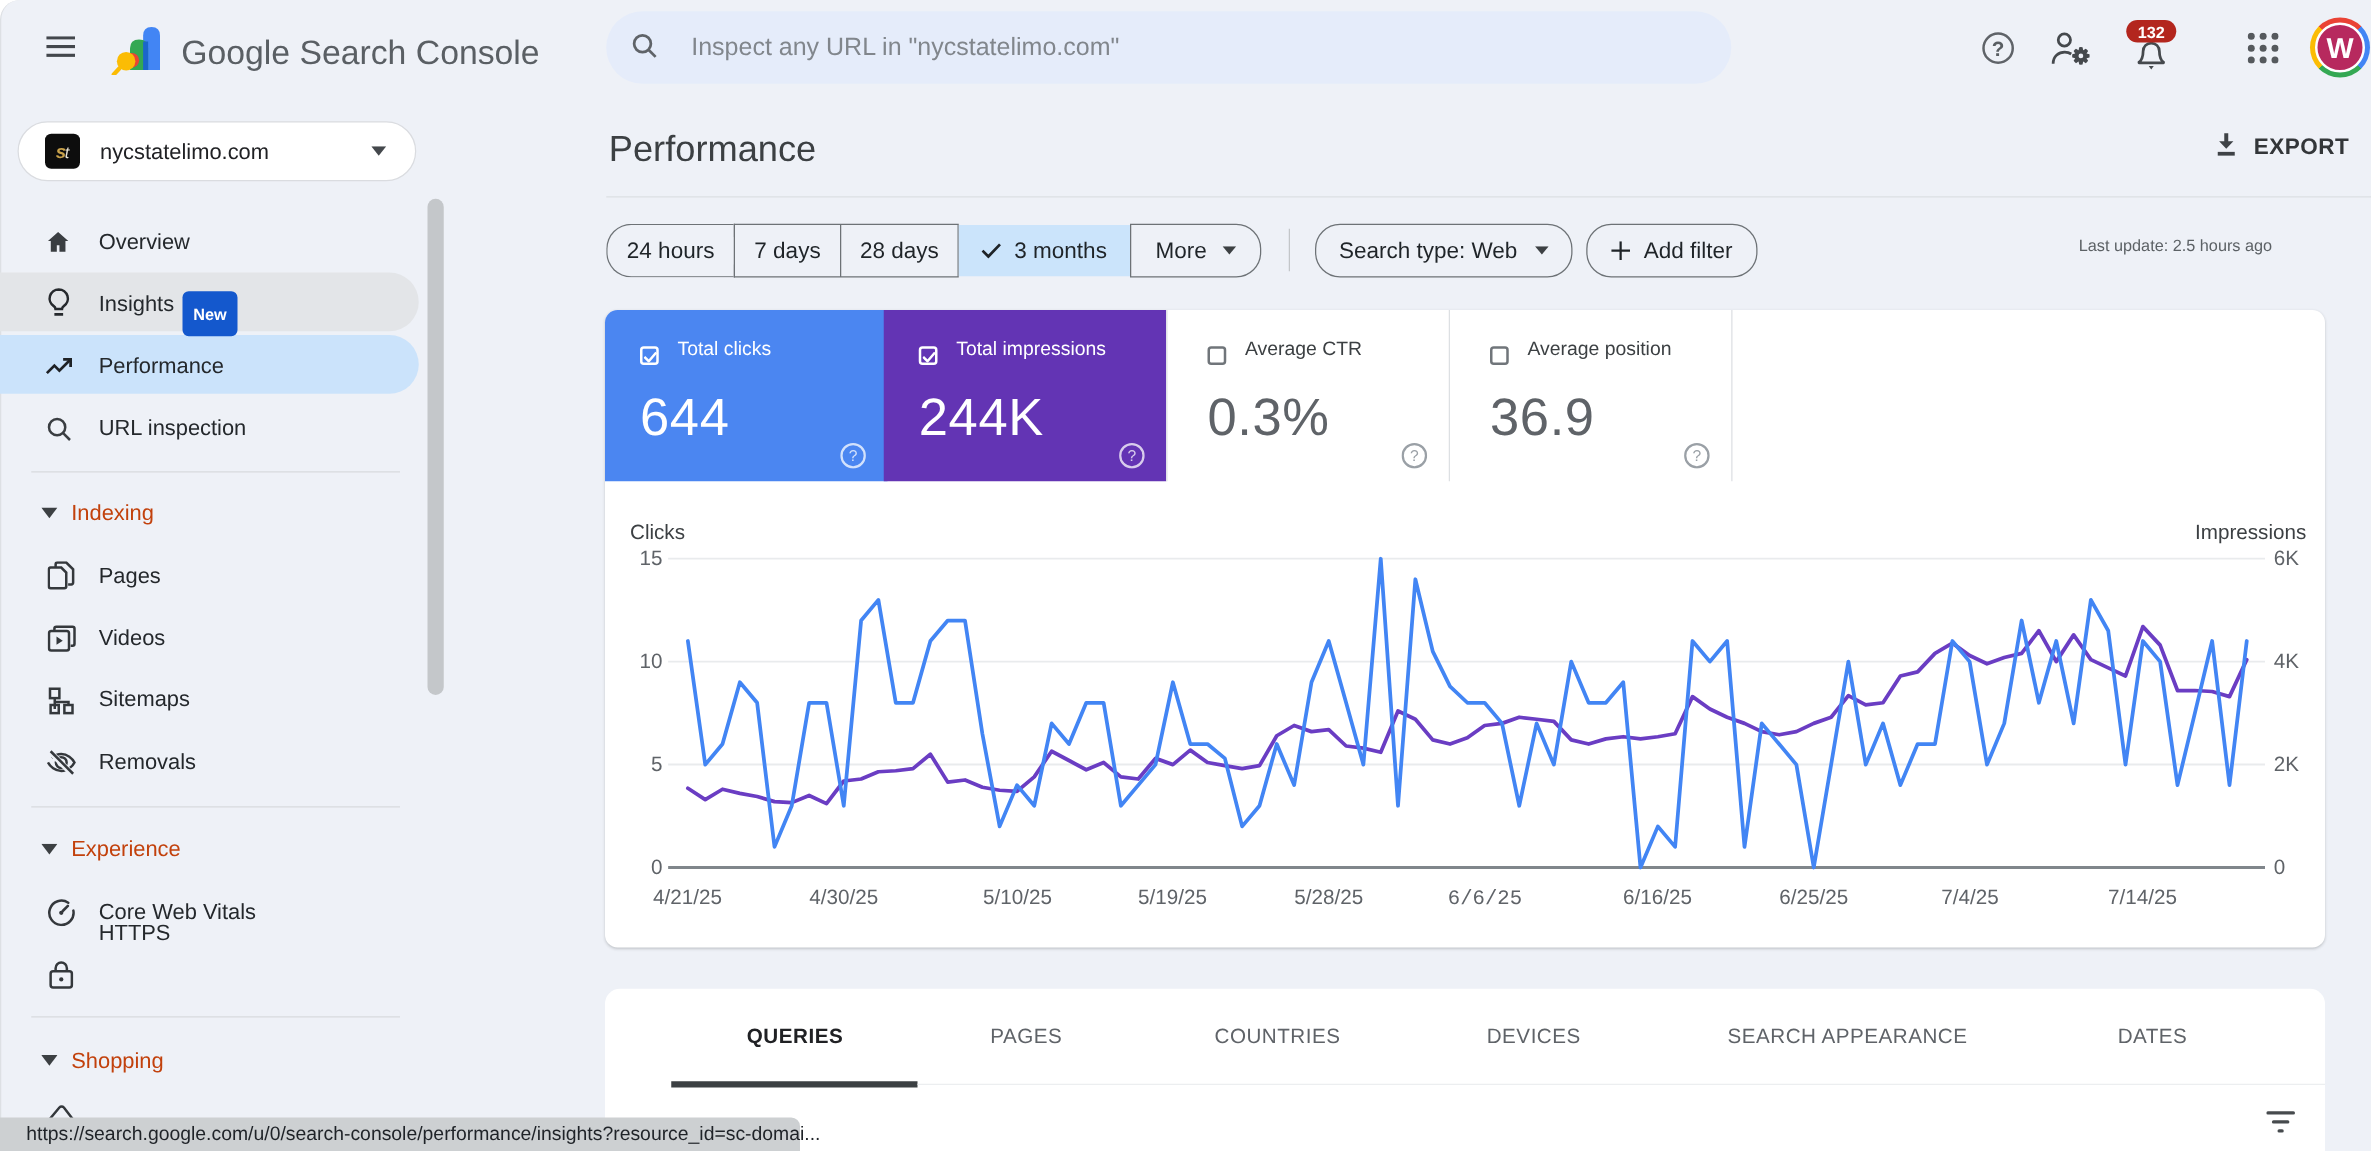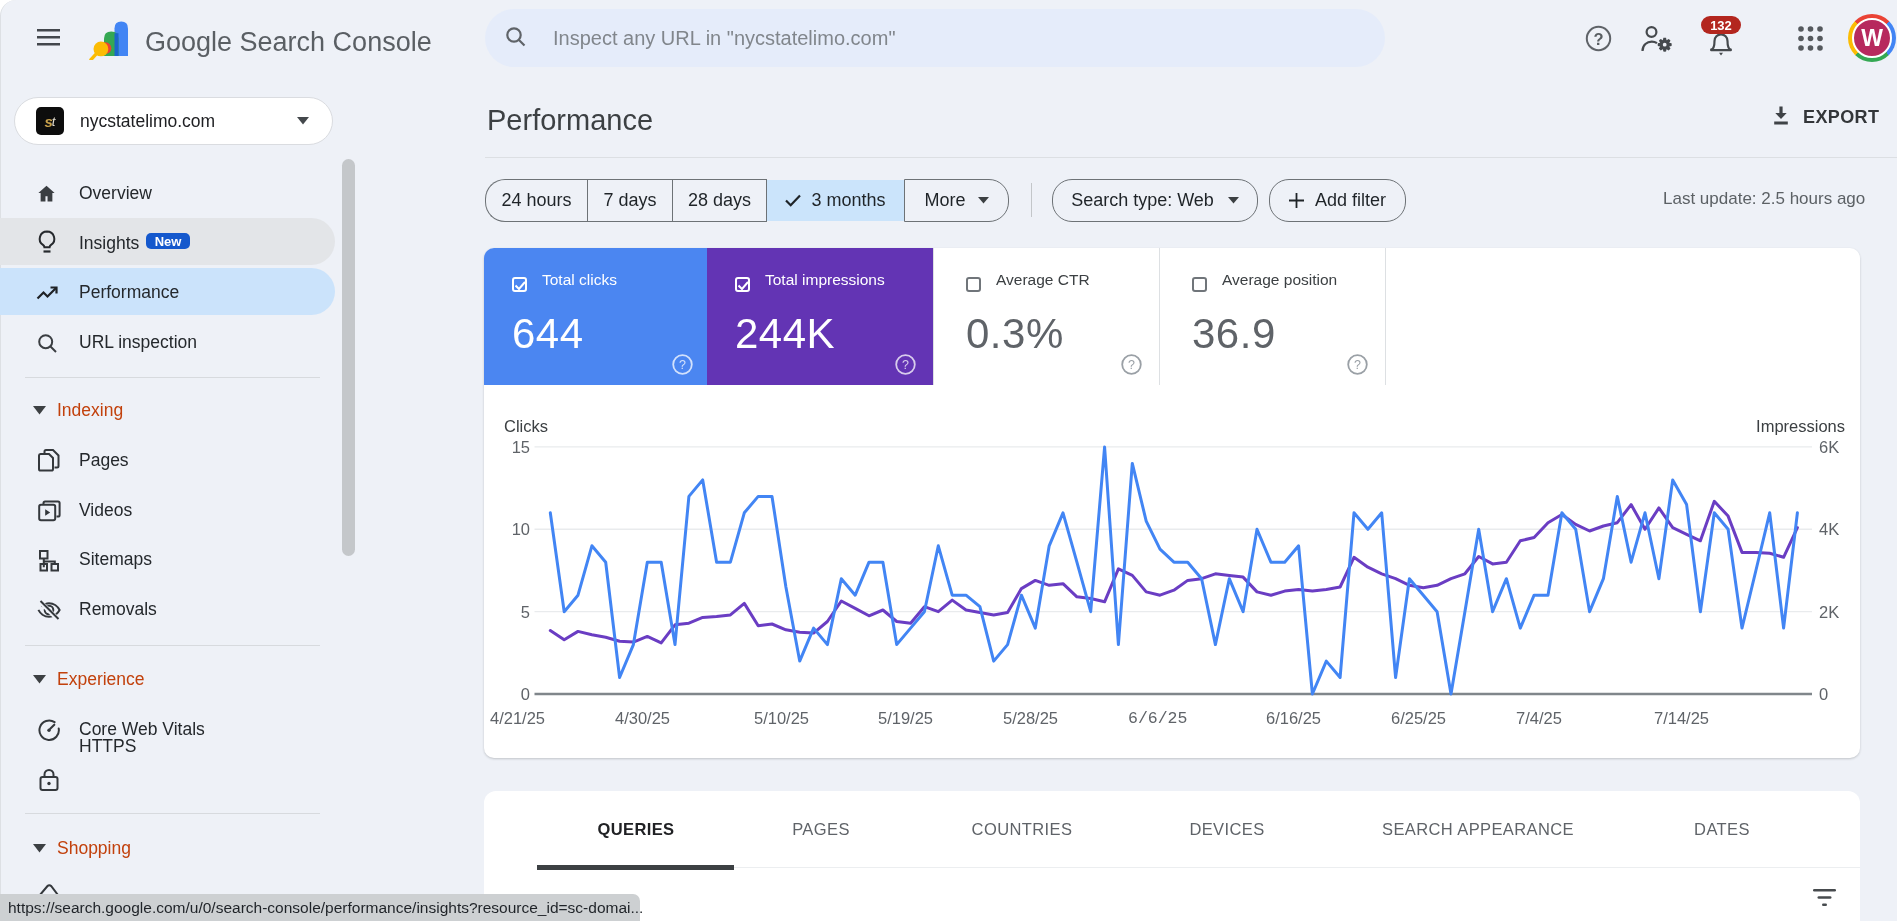--- a/index.html
+++ b/index.html
@@ -1,21 +1,21 @@
 <!DOCTYPE html>
 <html><head><meta charset="utf-8">
 <style>
 *{margin:0;padding:0;box-sizing:border-box}
 html,body{width:1897px;height:921px;overflow:hidden;background:#fff;font-family:"Liberation Sans",sans-serif;}
 .ab{position:absolute}
 .app{position:absolute;inset:0;background:#eef1f7;border-top-left-radius:16px;border-left:1px solid #dde0e4}
 svg{display:block}
 .navlab{font-size:17.5px;color:#24282c;white-space:nowrap}
 .seclab{font-size:17.5px;color:#c2410c;white-space:nowrap}
-.xlab{font-size:16.5px;color:#5f6368;white-space:nowrap}
+.xlab{font-size:16.5px;color:#5f6368;text-align:center;white-space:nowrap}
 .ylab{font-size:16.5px;color:#5f6368;white-space:nowrap}
 .chip{position:absolute;top:179px;height:43px;border:1px solid #6d7276;display:flex;align-items:center;justify-content:center;font-size:18px;color:#1f2428;background:transparent}
 .tile{position:absolute;top:248px;width:226px;height:137px}
 .tlab{position:absolute;left:58px;top:23px;font-size:15.5px}
 .tnum{position:absolute;left:28px;top:62px;font-size:42px;letter-spacing:0.5px}
 .cb{position:absolute;left:28px;top:29px;width:15px;height:15px;border-radius:3px}
 .tab{position:absolute;top:820px;font-size:16.5px;letter-spacing:0.4px;color:#5f6368;white-space:nowrap;transform:translateX(-50%)}
 </style></head>
 <body>
 <div class="app"></div>
@@ -95,21 +95,21 @@
 <svg class="ab" style="left:36px;top:183px" width="21" height="21" viewBox="0 0 24 24" fill="#3a3e42">
     <path d="M12 3 2.7 11.3h2.6V21h5.5v-6h2.4v6h5.5v-9.7h2.6z"></path>
   </svg>
 <div class="navlab ab" style="left:79px;top:183px">Overview</div>
 
 <svg class="ab" style="left:37px;top:230px" width="20" height="25" viewBox="0 0 20 25" fill="none" stroke="#26292d" stroke-width="2">
 <path d="M10 1.5 a7.3 7.3 0 0 1 4 13.4 c-.9.6-1.3 1.4-1.4 2.3 h-5.2 c-.1-.9-.5-1.7-1.4-2.3 A7.3 7.3 0 0 1 10 1.5z"></path>
 <path d="M6.5 21.5 h7" stroke-width="2.2"></path>
   </svg>
 <div class="navlab ab" style="left:79px;top:232.5px">Insights</div>
-<div class="ab" style="left:146px;top:233px;width:44px;height:16px;background:#1458cd;border-radius:5px;color:#fff;font-size:13px;font-weight:bold;display:flex;align-items:center;justify-content:center">New</div>
+<div class="ab" style="left:146px;top:233px;width:44px;height:36px;background:#1458cd;border-radius:5px;color:#fff;font-size:13px;font-weight:bold;display:flex;align-items:center;justify-content:center">New</div>
 
 <svg class="ab" style="left:36px;top:283px" width="22" height="20" viewBox="0 0 22 20" fill="none" stroke="#1f2226" stroke-width="2.2">
     <path d="M1.5 15.5 7.5 9.5 11.5 13.5 20 5"></path>
     <path d="M14.5 4.5 H20.5 V10.5" fill="none"></path>
   </svg>
 <div class="navlab ab" style="left:79px;top:282px">Performance</div>
 
 <svg class="ab" style="left:37px;top:333px" width="21" height="21" viewBox="0 0 21 21" fill="none" stroke="#3a3e42" stroke-width="2">
     <circle cx="8.7" cy="8.7" r="6.5"></circle>
     <path d="M13.5 13.5 19 19"></path>
@@ -210,21 +210,21 @@
     </svg></div>
 <div class="ab" style="left:1031px;top:183px;width:1px;height:34px;background:#c3c6c9"></div>
 <div class="chip" style="left:1052px;width:206px;border-radius:20px">Search type: Web
 <svg width="11" height="7" viewBox="0 0 11 7" style="margin-left:14px">
       <path d="M0 0 h11 L5.5 6.5 z" fill="#3c4043"></path>
     </svg></div>
 <div class="chip" style="left:1269px;width:137px;border-radius:20px">
 <svg width="15" height="15" viewBox="0 0 15 15" style="margin-right:11px">
       <path d="M7.5 0 v15 M0 7.5 h15" stroke="#1f2428" stroke-width="1.8"></path>
     </svg>Add filter</div>
-<div class="ab" style="left:1663px;top:189px;font-size:17px;color:#5c6165">Last update: 2.5 hours ago</div>
+<div class="ab" style="left:1663px;top:189px;font-size:13px;color:#5c6165">Last update: 2.5 hours ago</div>
 
 <div class="ab" style="left:484px;top:248px;width:1376px;height:510px;background:#fff;border-radius:10px;box-shadow:0 1px 2px rgba(60,64,67,.18),0 1px 3px rgba(60,64,67,.08)"></div>
 
 <div class="tile" style="left:484px;background:#4b86f1;border-radius:10px 0 0 0">
 <div class="cb" style="border:2px solid #fff">
       <svg width="11" height="9" viewBox="0 0 11 9" style="margin:2px 0 0 1px">
         <path d="M0.5 4.5 L4 8 L10 1" stroke="#fff" stroke-width="2" fill="none"></path>
       </svg>
     </div>
 <div class="tlab" style="color:#fff">Total clicks</div>
@@ -308,13 +308,13 @@
 <div class="tab" style="left:1478px;">SEARCH APPEARANCE</div>
 <div class="tab" style="left:1722px;">DATES</div>
 <div class="ab" style="left:537px;top:865px;width:197px;height:4.5px;background:#3c4043"></div>
 <div class="ab" style="left:734px;top:867px;width:1126px;height:1px;background:#eceef0"></div>
 <svg class="ab" style="left:1813px;top:888px" width="23" height="20" viewBox="0 0 23 20" fill="#474b4e">
 <rect x="0" y="1" width="23" height="2.6" rx="1.3"></rect>
     <rect x="4.5" y="8.2" width="14" height="2.6" rx="1.3"></rect>
     <rect x="9" y="15.4" width="5" height="2.6" rx="1.3"></rect>
   </svg>
 
-<div class="ab" style="left:0;top:894px;width:640px;height:27px;background:#cdd0d2;border-top-right-radius:7px;display:flex;align-items:center;padding-left:8px;font-size:15.5px;color:#1f2328;white-space:nowrap">https://search.google.com/u/0/search-console/performance/insights?resource_id=sc-domai...</div>
+<div class="ab" style="left:0;top:894px;width:640px;height:27px;background:#cdd0d2;border-top-right-radius:7px;display:flex;align-items:center;padding-left:21px;font-size:15.5px;color:#1f2328;white-space:nowrap">https://search.google.com/u/0/search-console/performance/insights?resource_id=sc-domai...</div>
 
 </body></html>

